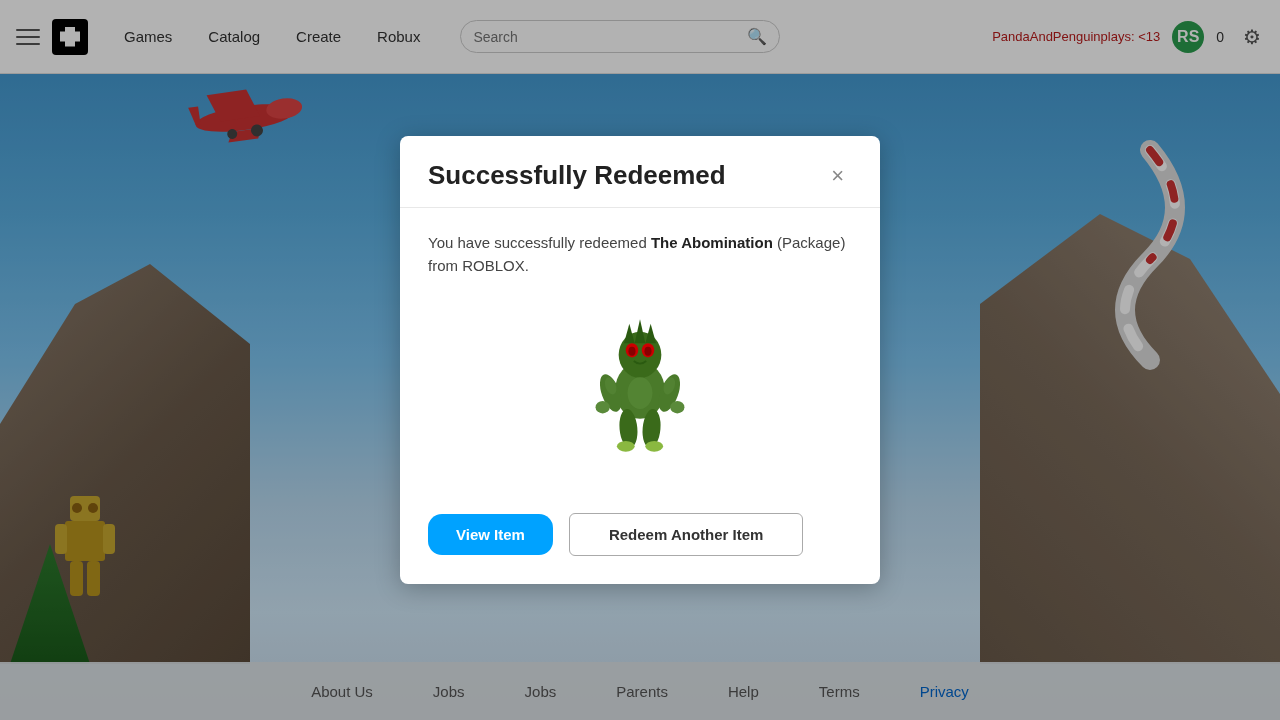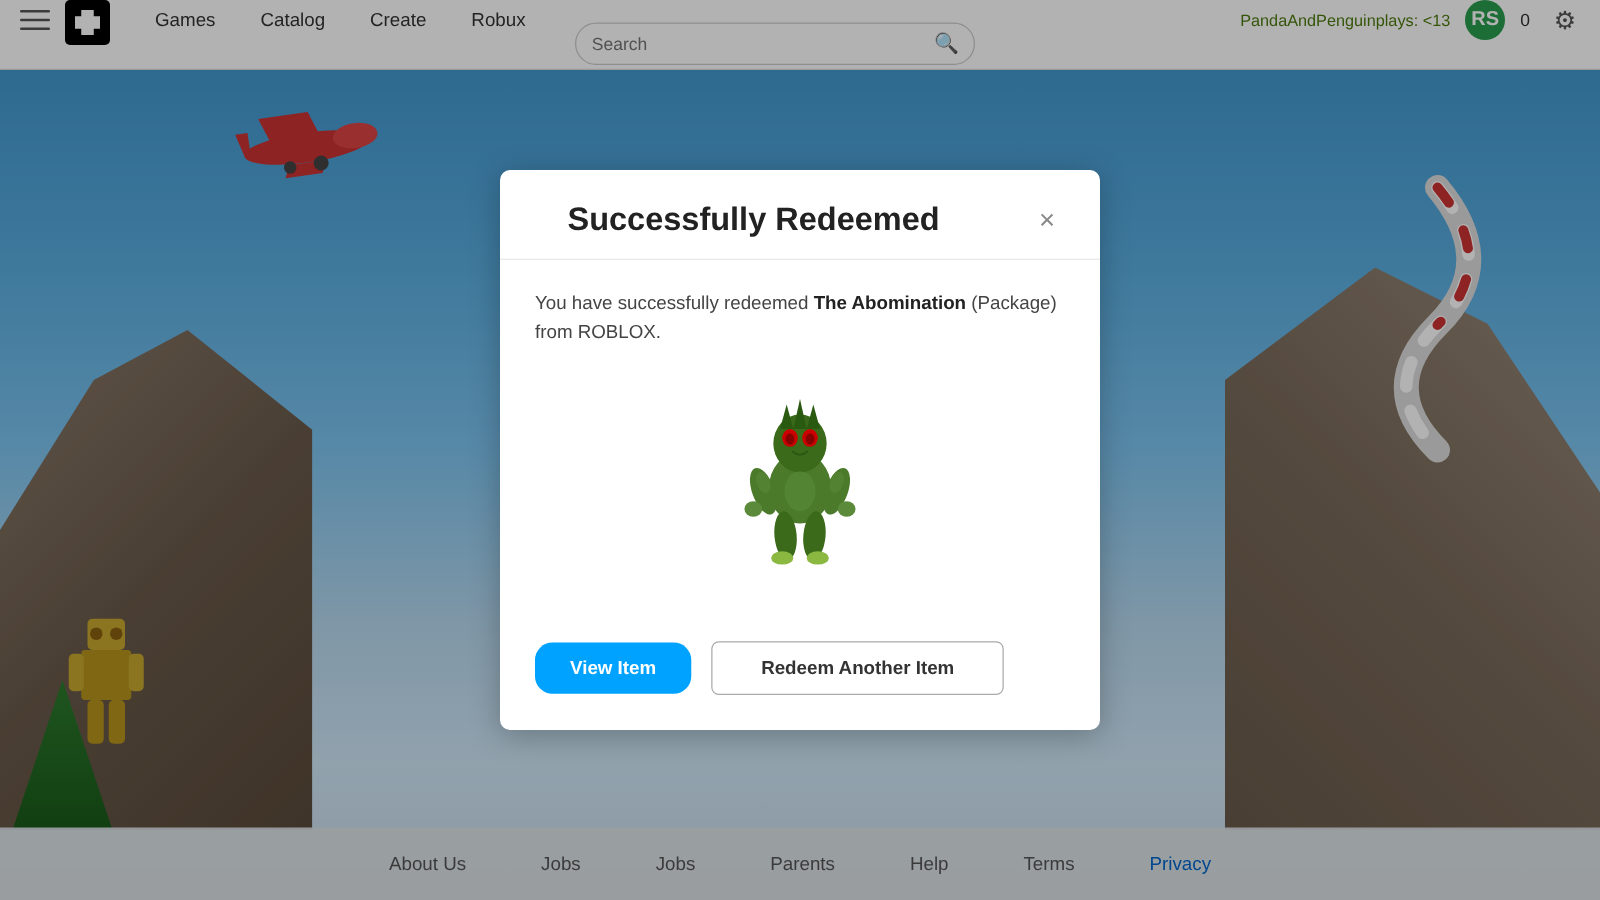--- a/index.html
+++ b/index.html
@@ -13,23 +13,23 @@
     }
 
     
     .bg-clouds {
       position: absolute; inset: 0; z-index: 1;
       overflow: hidden;
     }
 
     
     .navbar {
-      position: absolute; top: 0; left: 0; right: 0; height: 56px;
+      position: absolute; top: 0; left: 0; right: 0; height: 74px;
       background: #ffffff;
-      display: flex; align-items: flex-start; padding: 0 12px;
+      display: flex; align-items: center; padding: 0 12px;
       z-index: 100; border-bottom: 1px solid #e0e0e0;
       gap: 8px;
     }
     .nav-hamburger {
       width: 32px; height: 32px; display: flex; flex-direction: column;
       justify-content: center; gap: 5px; cursor: pointer; padding: 4px;
     }
     .nav-hamburger span {
       display: block; height: 2px; background: #555; border-radius: 2px;
     }
@@ -56,21 +56,21 @@
       padding: 6px 12px; background: #fff;
     }
     .nav-search input {
       border: none; outline: none; flex: 1; font-size: 14px; color: #888;
       background: transparent;
     }
     .nav-search-icon { color: #555; font-size: 16px; cursor: pointer; }
     .nav-right {
       margin-left: auto; display: flex; align-items: center; gap: 12px;
     }
-    .nav-user { font-size: 13px; color: #4d7c0f; }
+    .nav-user { font-size: 13px; color: #b91c1c; }
     .nav-robux-icon {
       width: 32px; height: 32px; border-radius: 50%; background: #2a9d4e;
       display: flex; align-items: center; justify-content: center;
       color: white; font-size: 16px; font-weight: bold; cursor: pointer;
     }
     .nav-currency { font-size: 14px; color: #333; }
     .nav-settings {
       width: 32px; height: 32px; color: #555; cursor: pointer;
       display: flex; align-items: center; justify-content: center; font-size: 20px;
     }
@@ -97,21 +97,21 @@
       background: #fff; border-radius: 8px; width: 480px;
       padding: 0; box-shadow: 0 4px 24px rgba(0,0,0,0.25);
       position: relative;
     }
     .modal-header {
       padding: 24px 28px 16px 28px;
       border-bottom: 1px solid #e8e8e8;
       display: flex; align-items: center; justify-content: space-between;
     }
     .modal-title {
-      font-size: 26px; font-weight: 600; color: #222; margin-left: 26px;
+      font-size: 26px; font-weight: 600; color: #222;
     }
     .modal-close {
       font-size: 22px; color: #888; cursor: pointer; line-height: 1;
       background: none; border: none; padding: 4px 8px;
     }
     .modal-body {
       padding: 24px 28px 16px 28px;
     }
     .modal-message {
       font-size: 15px; color: #444; line-height: 1.5; 

